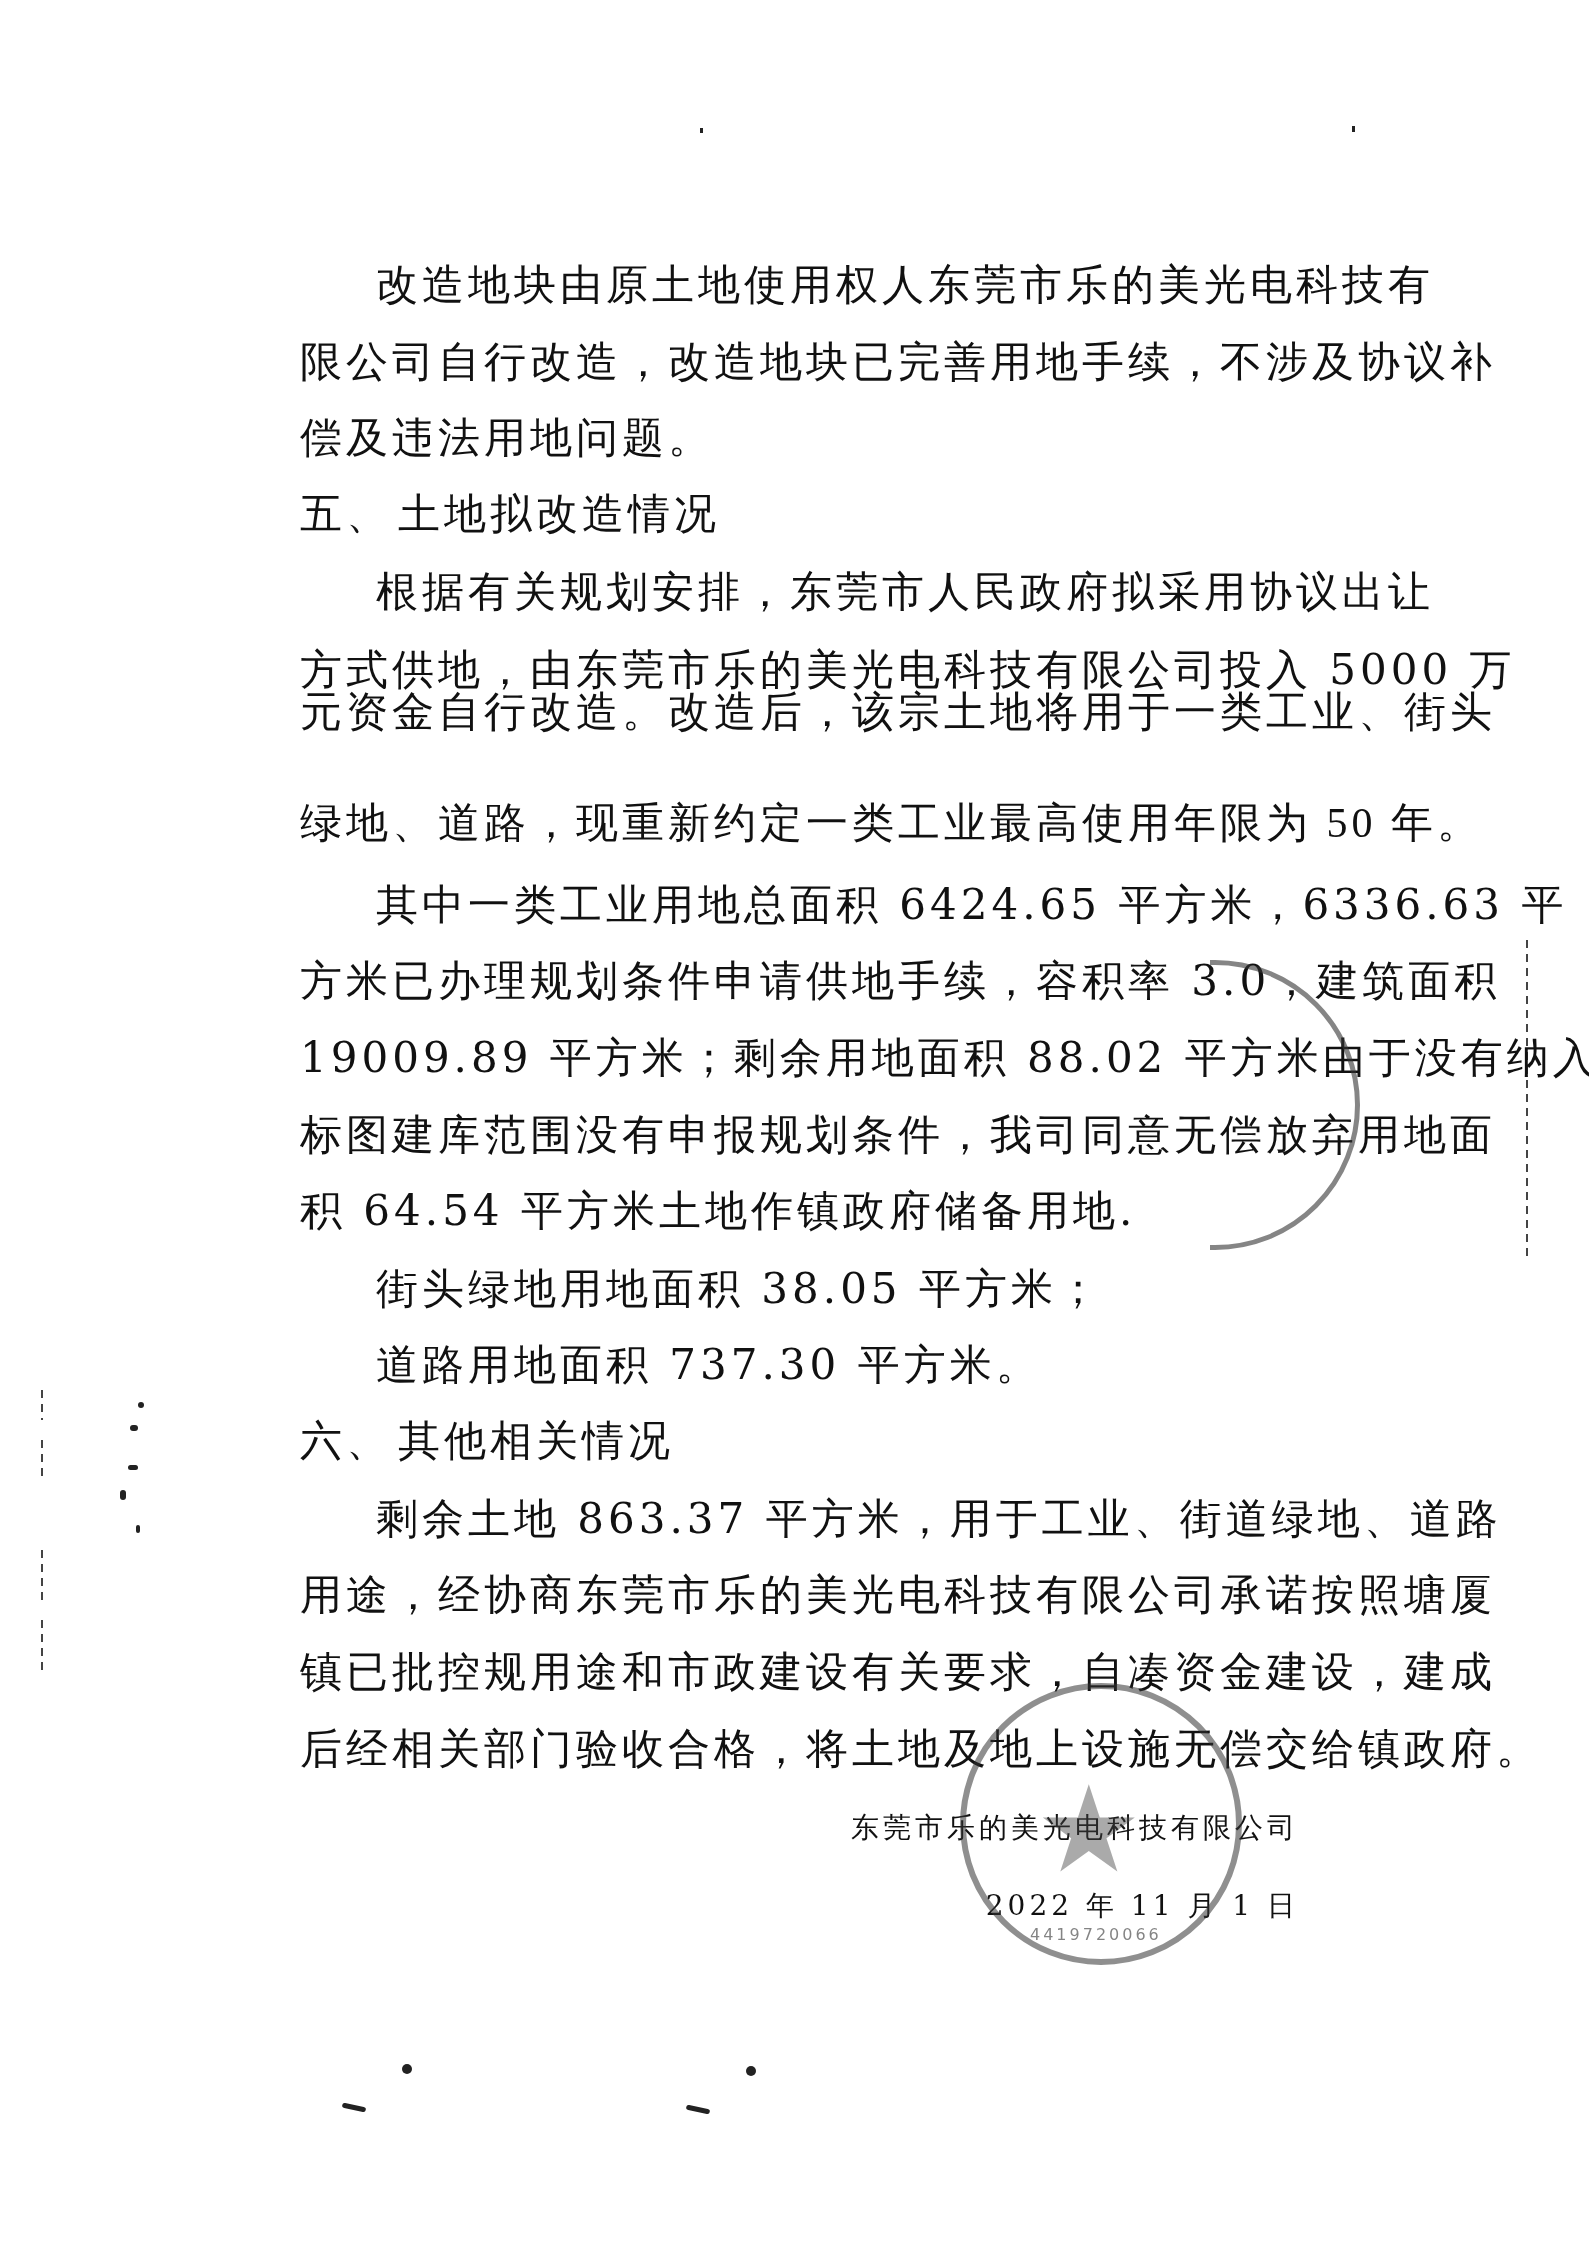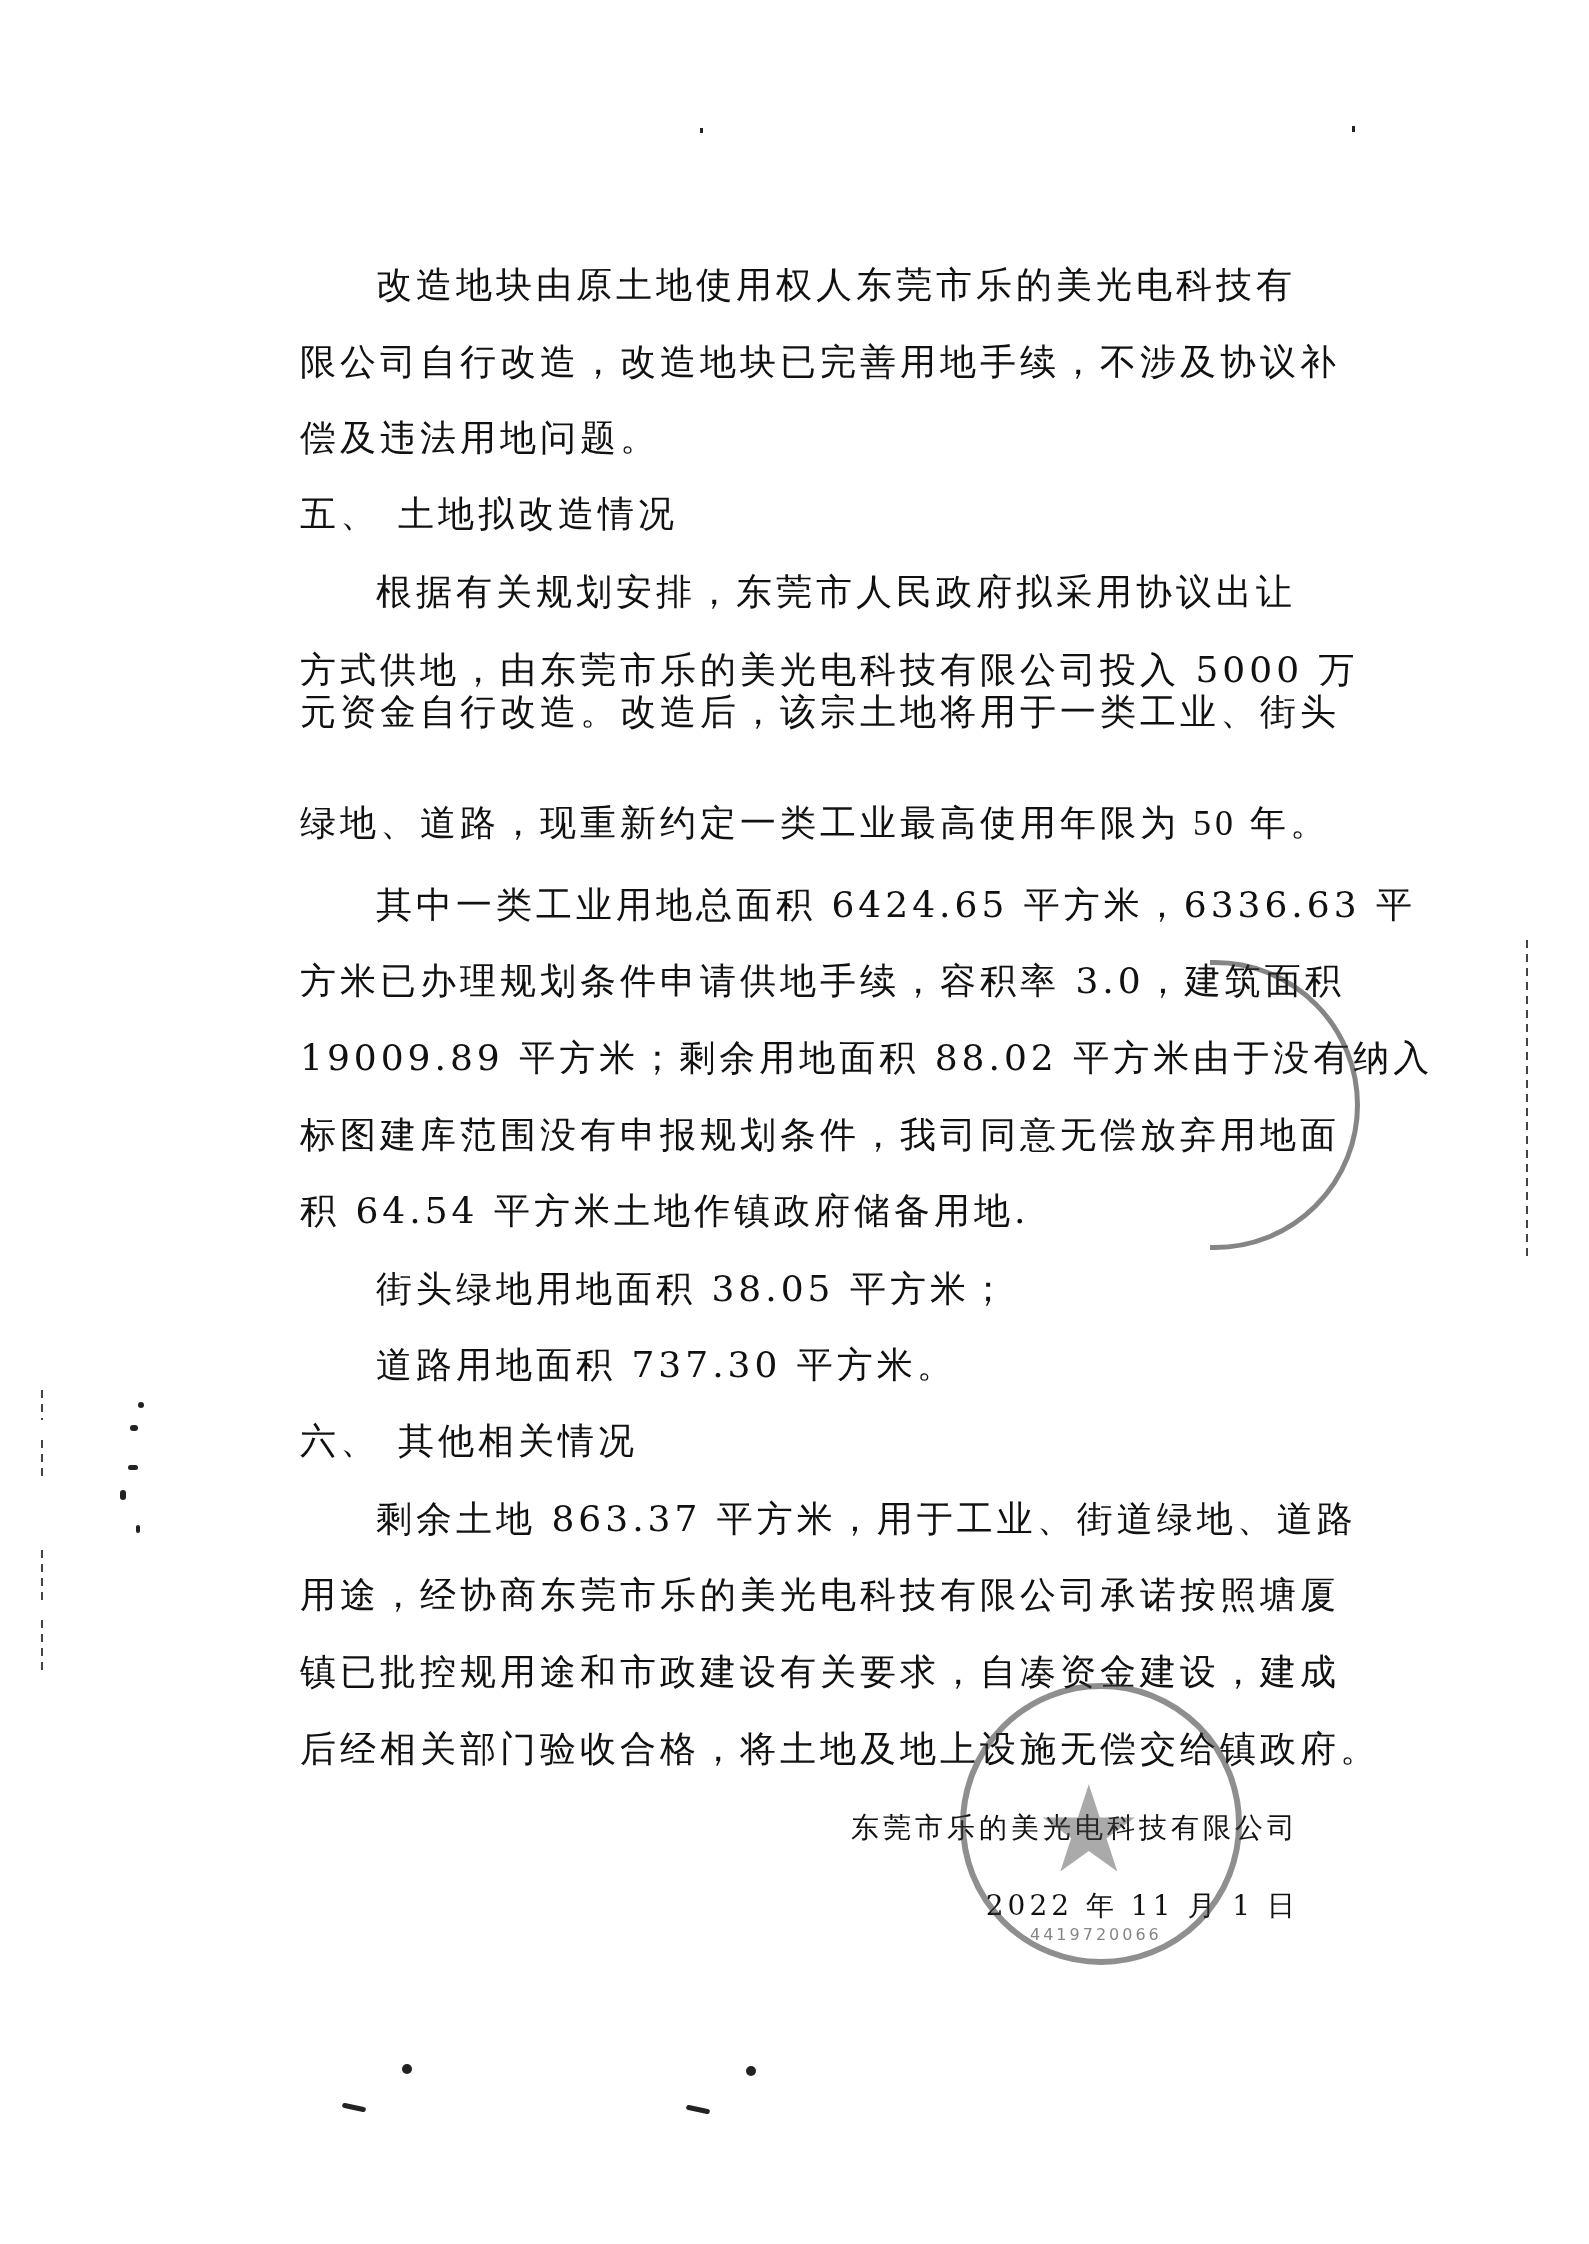--- a/index.html
+++ b/index.html
@@ -4,21 +4,21 @@
   <style>
     html, body { margin: 0; padding: 0; background: #ffffff; }
     body {
       width: 1589px; height: 2244px; position: relative; overflow: hidden;
       font-family: "DejaVu Serif", "Liberation Serif", serif;
       color: #111111;
     }
     .page { position: absolute; left: 0; top: 0; width: 1589px; height: 2244px; background: #fff; }
     .line {
       position: absolute; left: 300px; width: 1000px;
-      font-size: 36px; line-height: 46px; letter-spacing: 4px;
+      font-size: 42px; line-height: 46px; letter-spacing: 4px;
       white-space: nowrap;
     }
     .indent { left: 376px; }
     .heading { left: 300px; }
     .heading .num { display: inline-block; width: 98px; }
     .sig { position: absolute; right: 290px; font-size: 28px; line-height: 46px; letter-spacing: 4px; white-space: nowrap; }
     .mark { position: absolute; background: #222; }
     .seal {
       position: absolute; border: 6px solid #333; border-radius: 50%;
       opacity: 0.55;

